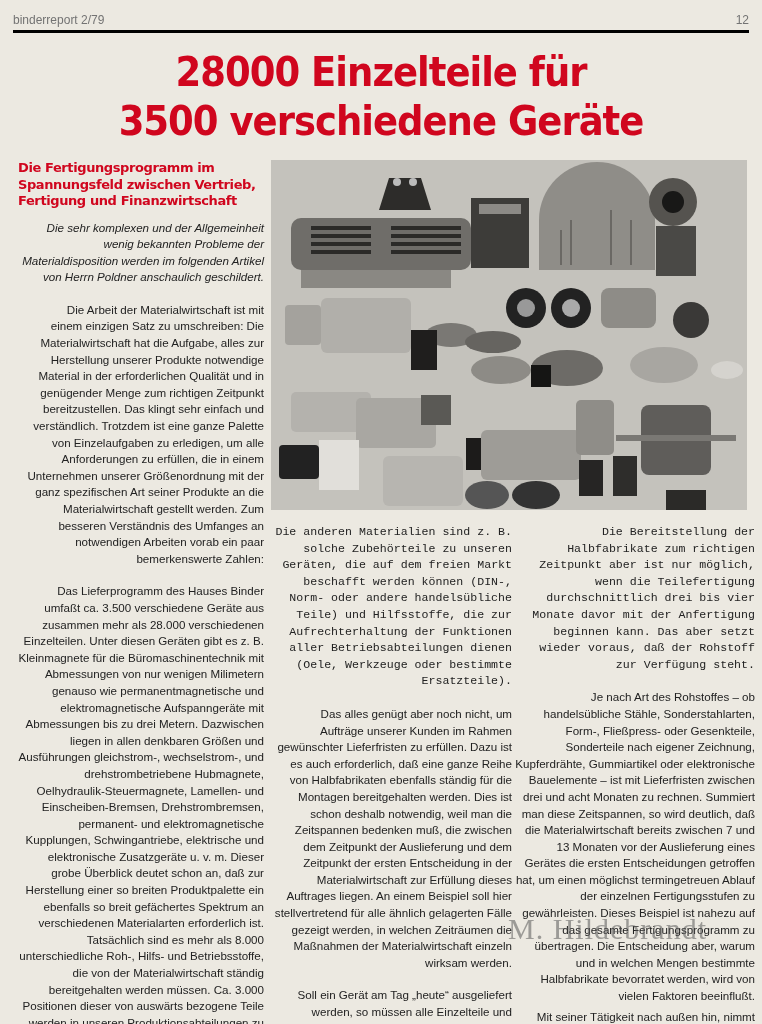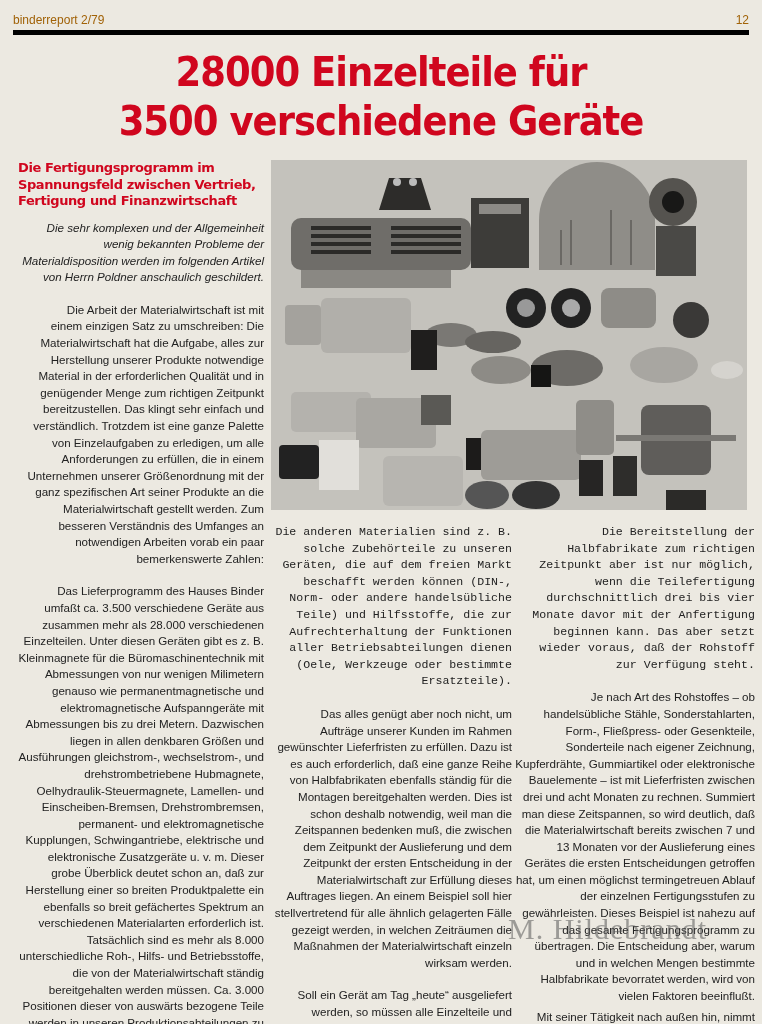--- a/index.html
+++ b/index.html
@@ -5,22 +5,22 @@
   html, body { margin: 0; padding: 0; }
   body {
     width: 762px; height: 1024px; overflow: hidden;
     background: #ece9e1;
     font-family: "Liberation Sans", sans-serif;
     color: #222;
     position: relative;
   }
   .header {
     position: absolute; left: 13px; top: 10px; width: 736px; height: 20px;
-    border-bottom: 5px solid #000000;
-    font-size: 12px; color: #a16207;
+    border-bottom: 3px solid #000000;
+    font-size: 12px; color: #737373;
   }
   .header .left { position: absolute; left: 0; top: 3px; }
   .header .right { position: absolute; right: 0; top: 3px; }
   .title {
     position: absolute; left: 0; top: 48px; width: 762px; text-align: center;
     color: #d0061e; font-weight: bold;
     font-family: "DejaVu Sans", sans-serif;
     font-size: 37px; line-height: 44px; letter-spacing: -1px;
     transform: scaleY(1.12); transform-origin: top center;
   }

